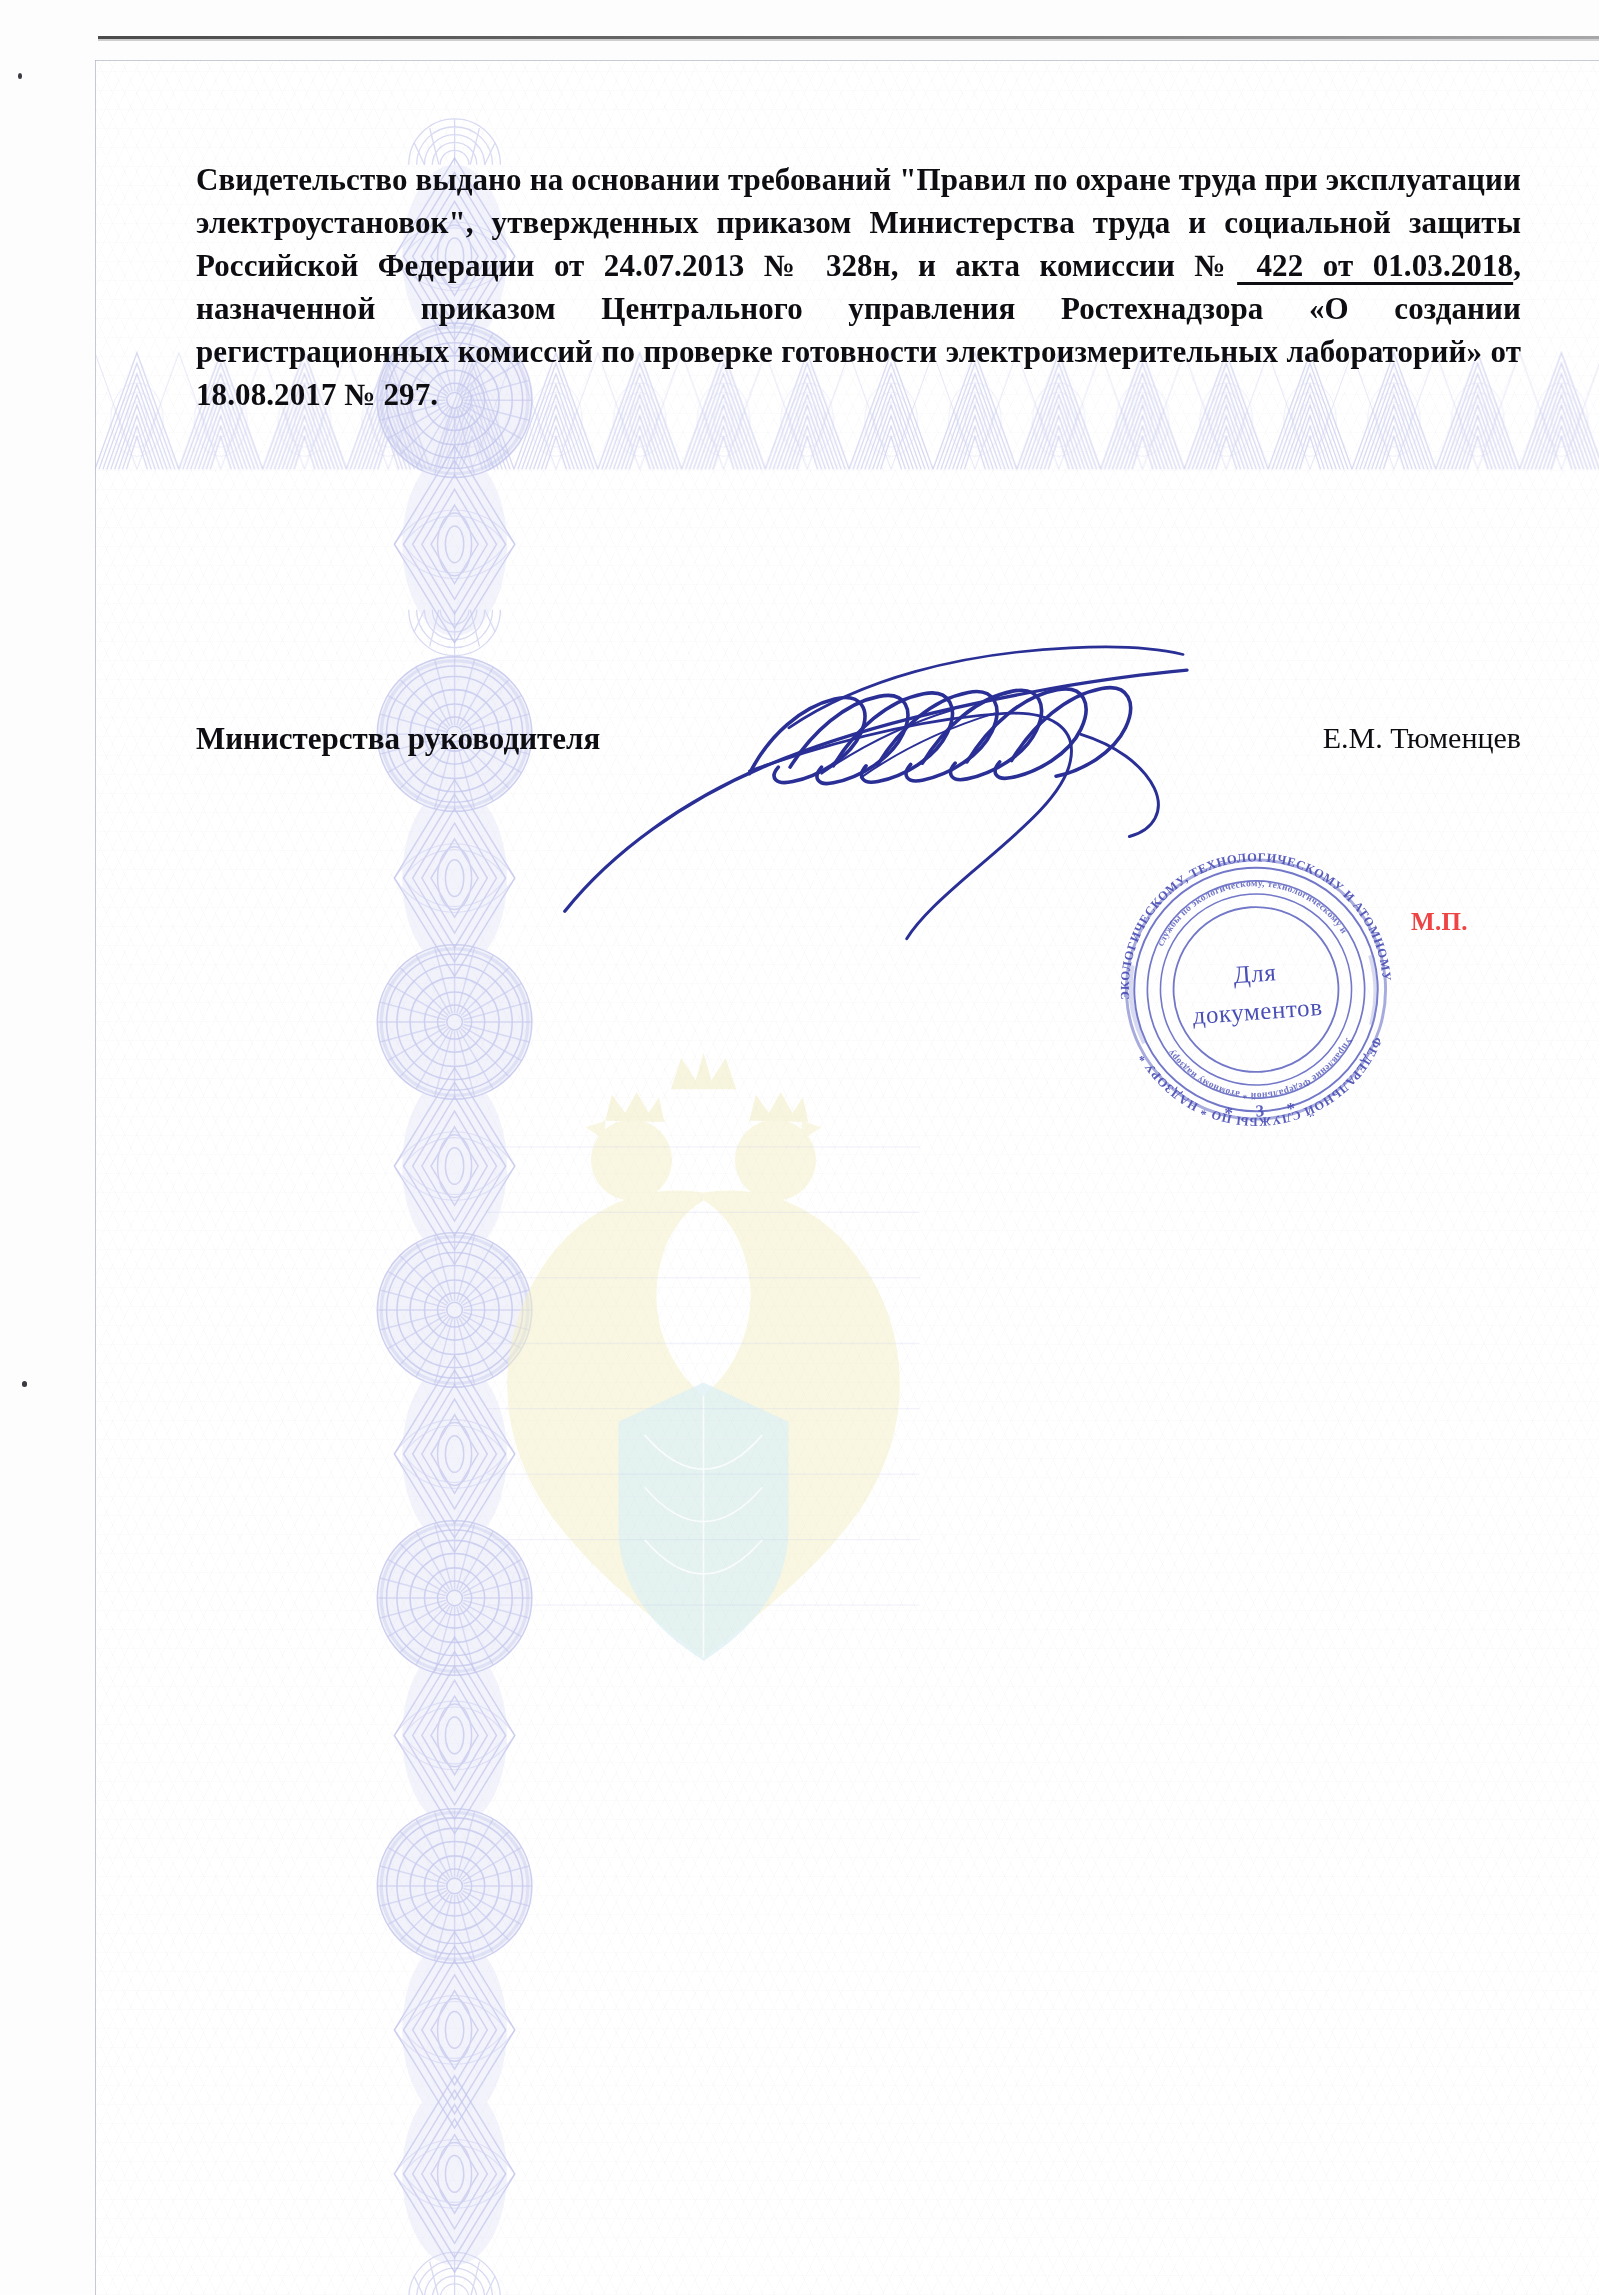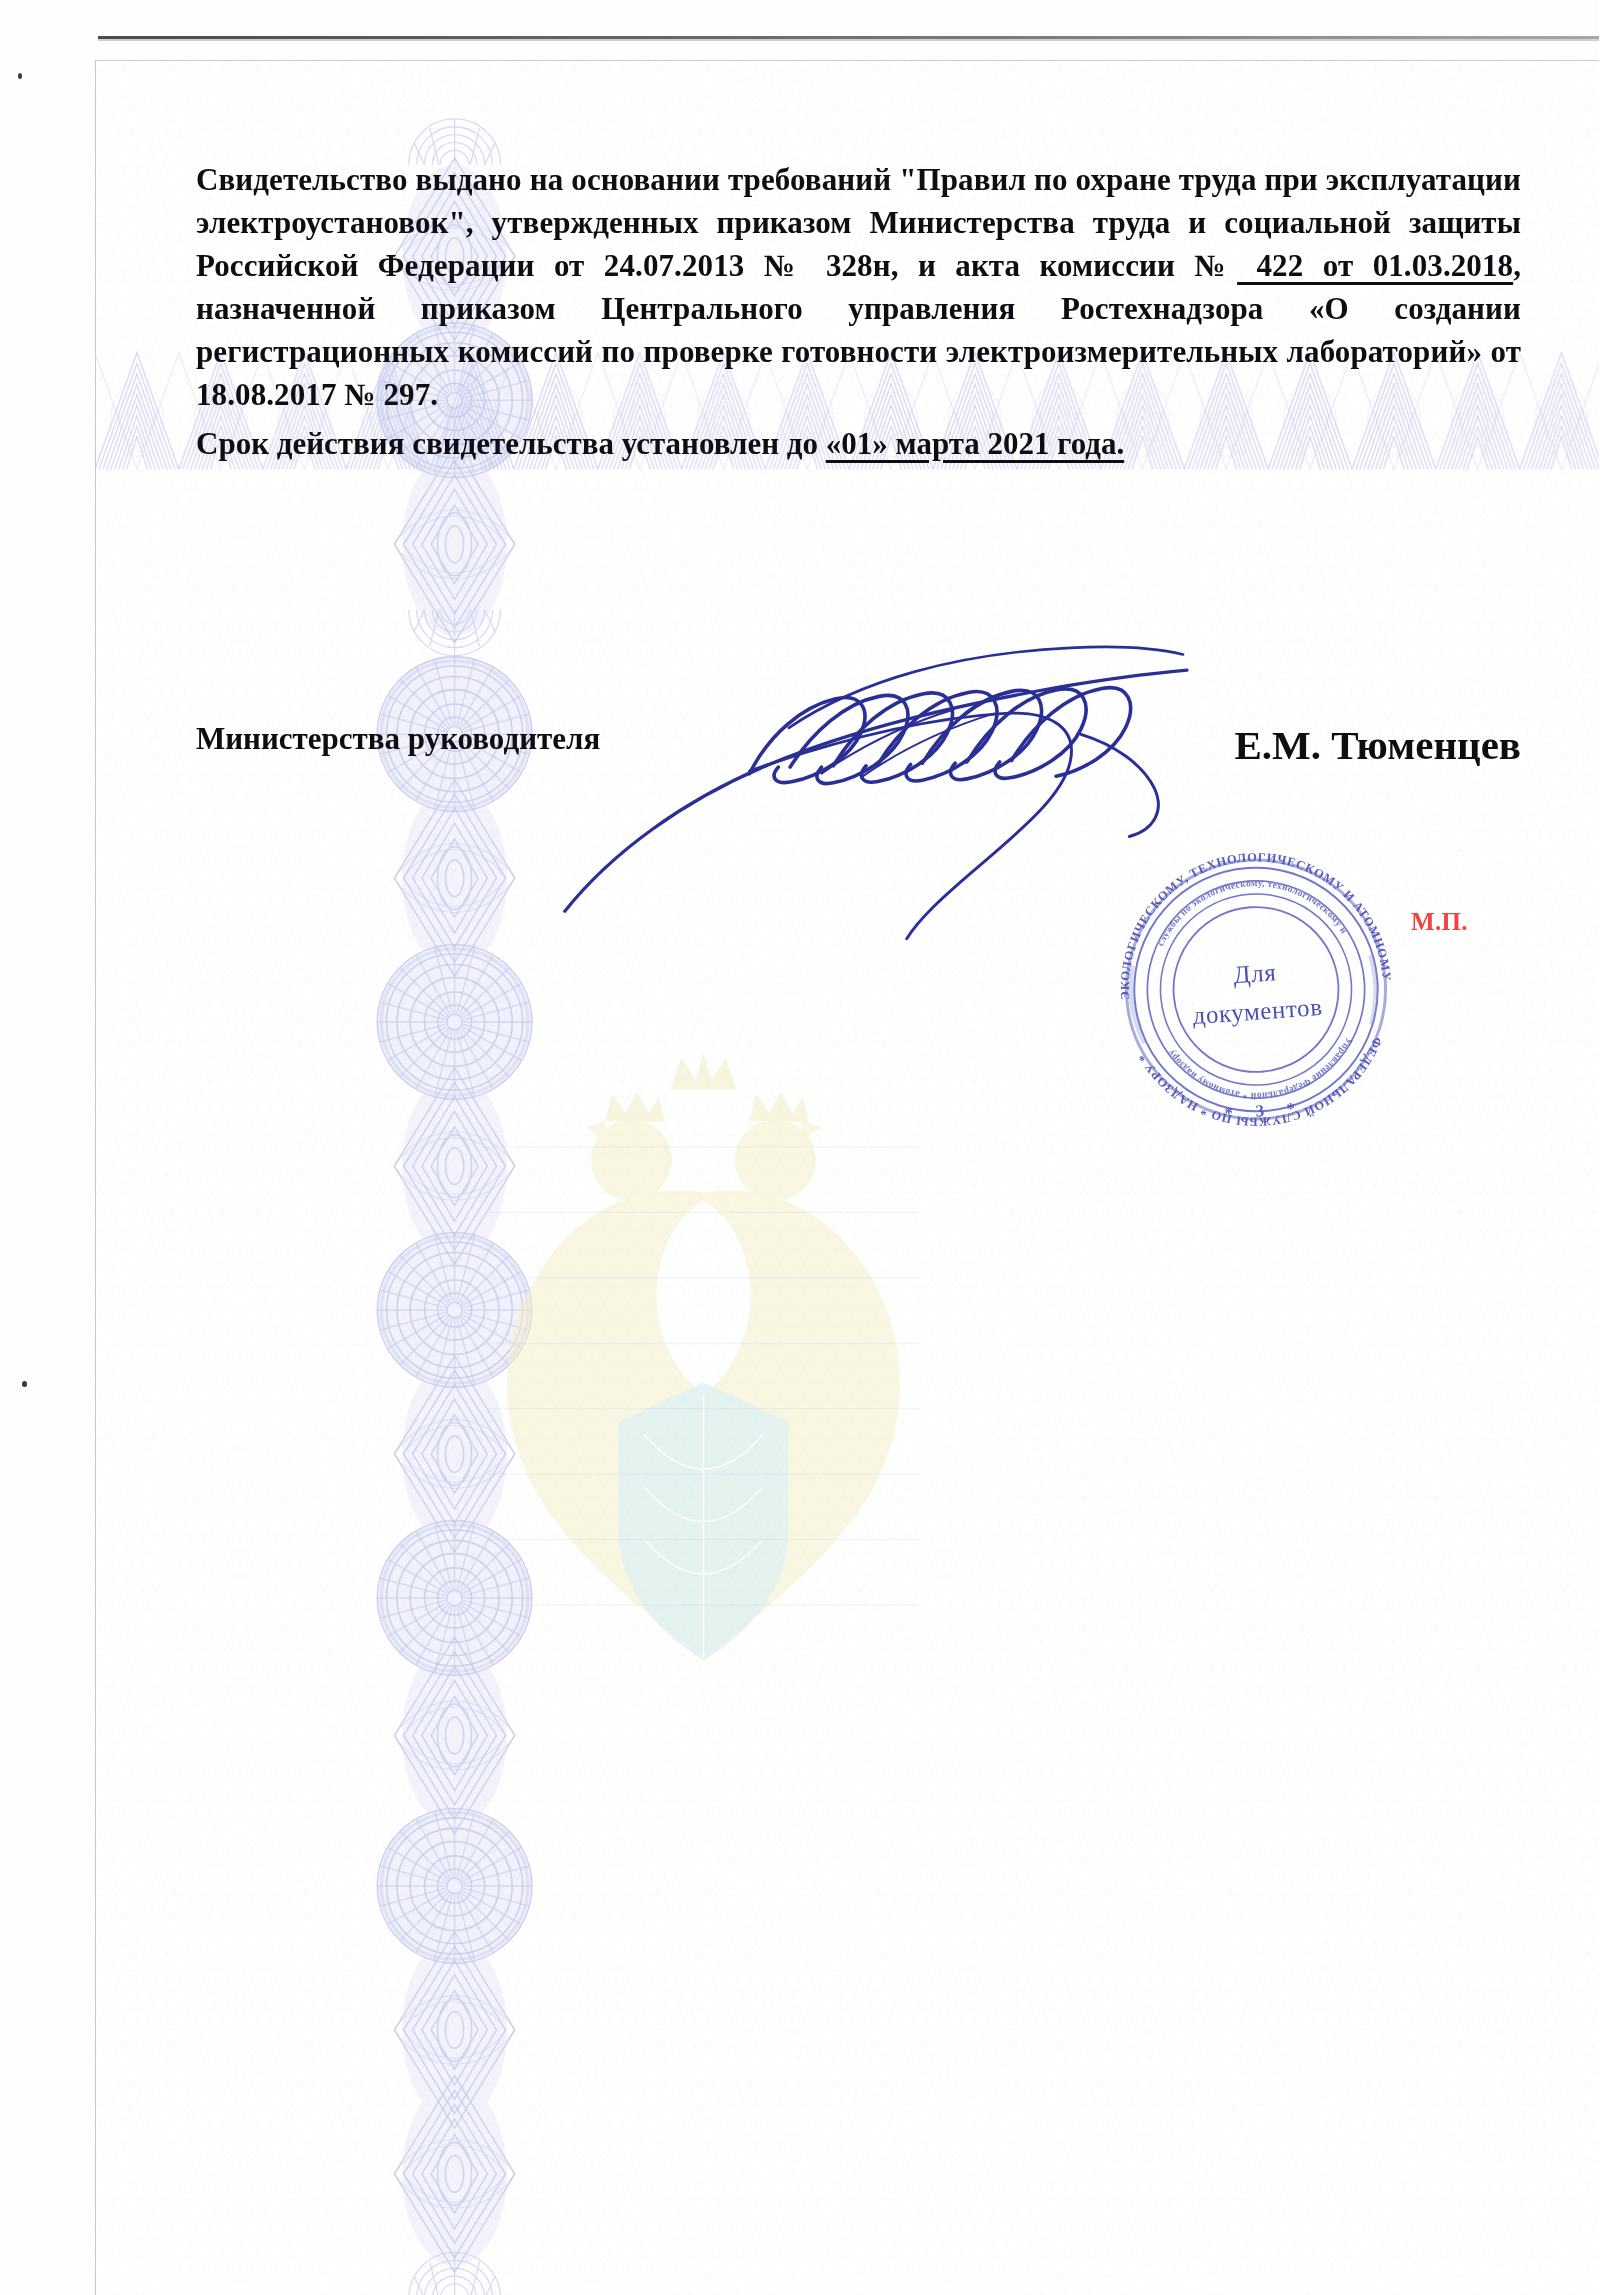--- a/index.html
+++ b/index.html
@@ -139,21 +139,21 @@
     left:101px; top:661px;
     width:1325px;
     height:52px;
   }
   .sig-title{
     position:absolute; left:0; top:0;
     font-size:31px; font-weight:700; color:#0d0d12; white-space:nowrap;
   }
   .sig-name{
     position:absolute; right:0; top:0;
-    font-size:41px; font-weight:700; color:#0d0d12; white-space:nowrap;
+    font-size:30px; font-weight:400; color:#0d0d12; white-space:nowrap;
   }
 
   
   .signature{
     position:absolute;
     left:458px; top:576px;
     width:655px; height:367px;
     pointer-events:none;
   }
 
@@ -374,21 +374,20 @@
         <path d="M120,180 L780,180 M120,280 L780,280 M120,380 L780,380
                  M120,480 L780,480 M120,580 L780,580 M120,680 L780,680
                  M120,780 L780,780 M120,880 L780,880"></path>
       </g>
     </svg>
 
     <div class="textblock">
       <p class="para jf"><span>Свидетельство выдано на основании требований "Правил по охране труда при эксплуатации электроустановок", утвержденных приказом Министерства труда и социальной защиты Российской Федерации от 24.07.2013 № 328н, и акта комиссии №</span><span class="ul"> 422 от 01.03.2018</span><span>, назначенной приказом Центрального управления Ростехнадзора «О создании регистрационных комиссий по проверке готовности электроизмерительных лабораторий» от 18.08.2017 № 297.</span></p>
     </div>
 
-    <p class="validity"><span>Срок действия свидетельства установлен до </span><span class="ul">«01» марта 2021 года.</span></p>
 
     <div class="sigrow">
       <div class="sig-title">Министерства руководителя</div>
       <div class="sig-name">Е.М. Тюменцев</div>
     </div>
 
     <svg class="signature" viewBox="0 0 1000 560">
       <g fill="none" stroke="#2a2f96" stroke-linecap="round" stroke-linejoin="round">
 
         <path d="M18,420 C90,330 200,250 330,196 C470,138 620,106 760,80 C830,68 900,58 968,52" stroke-width="5"></path>

